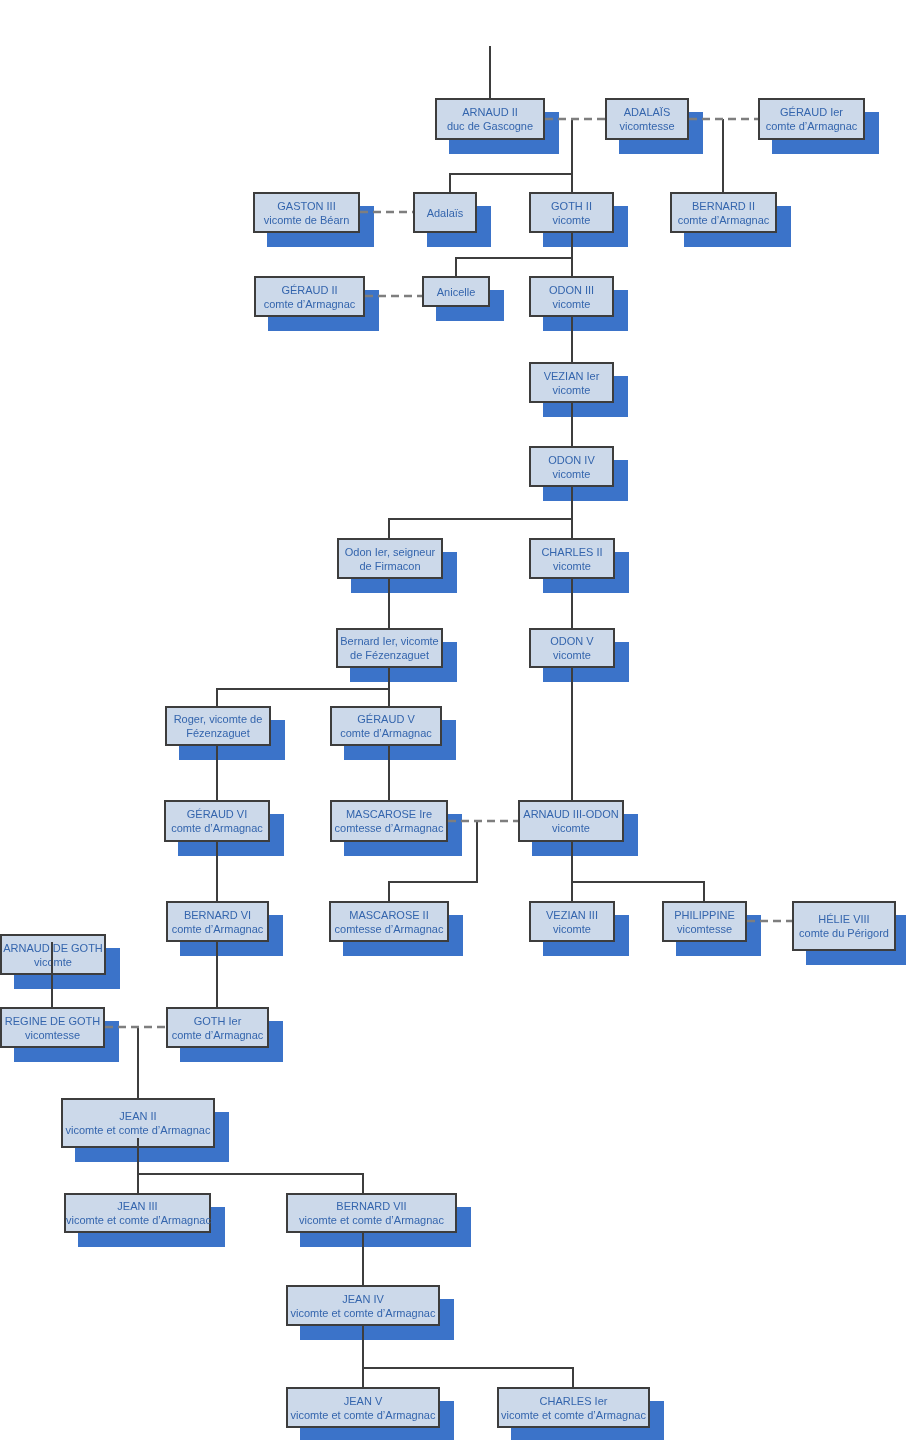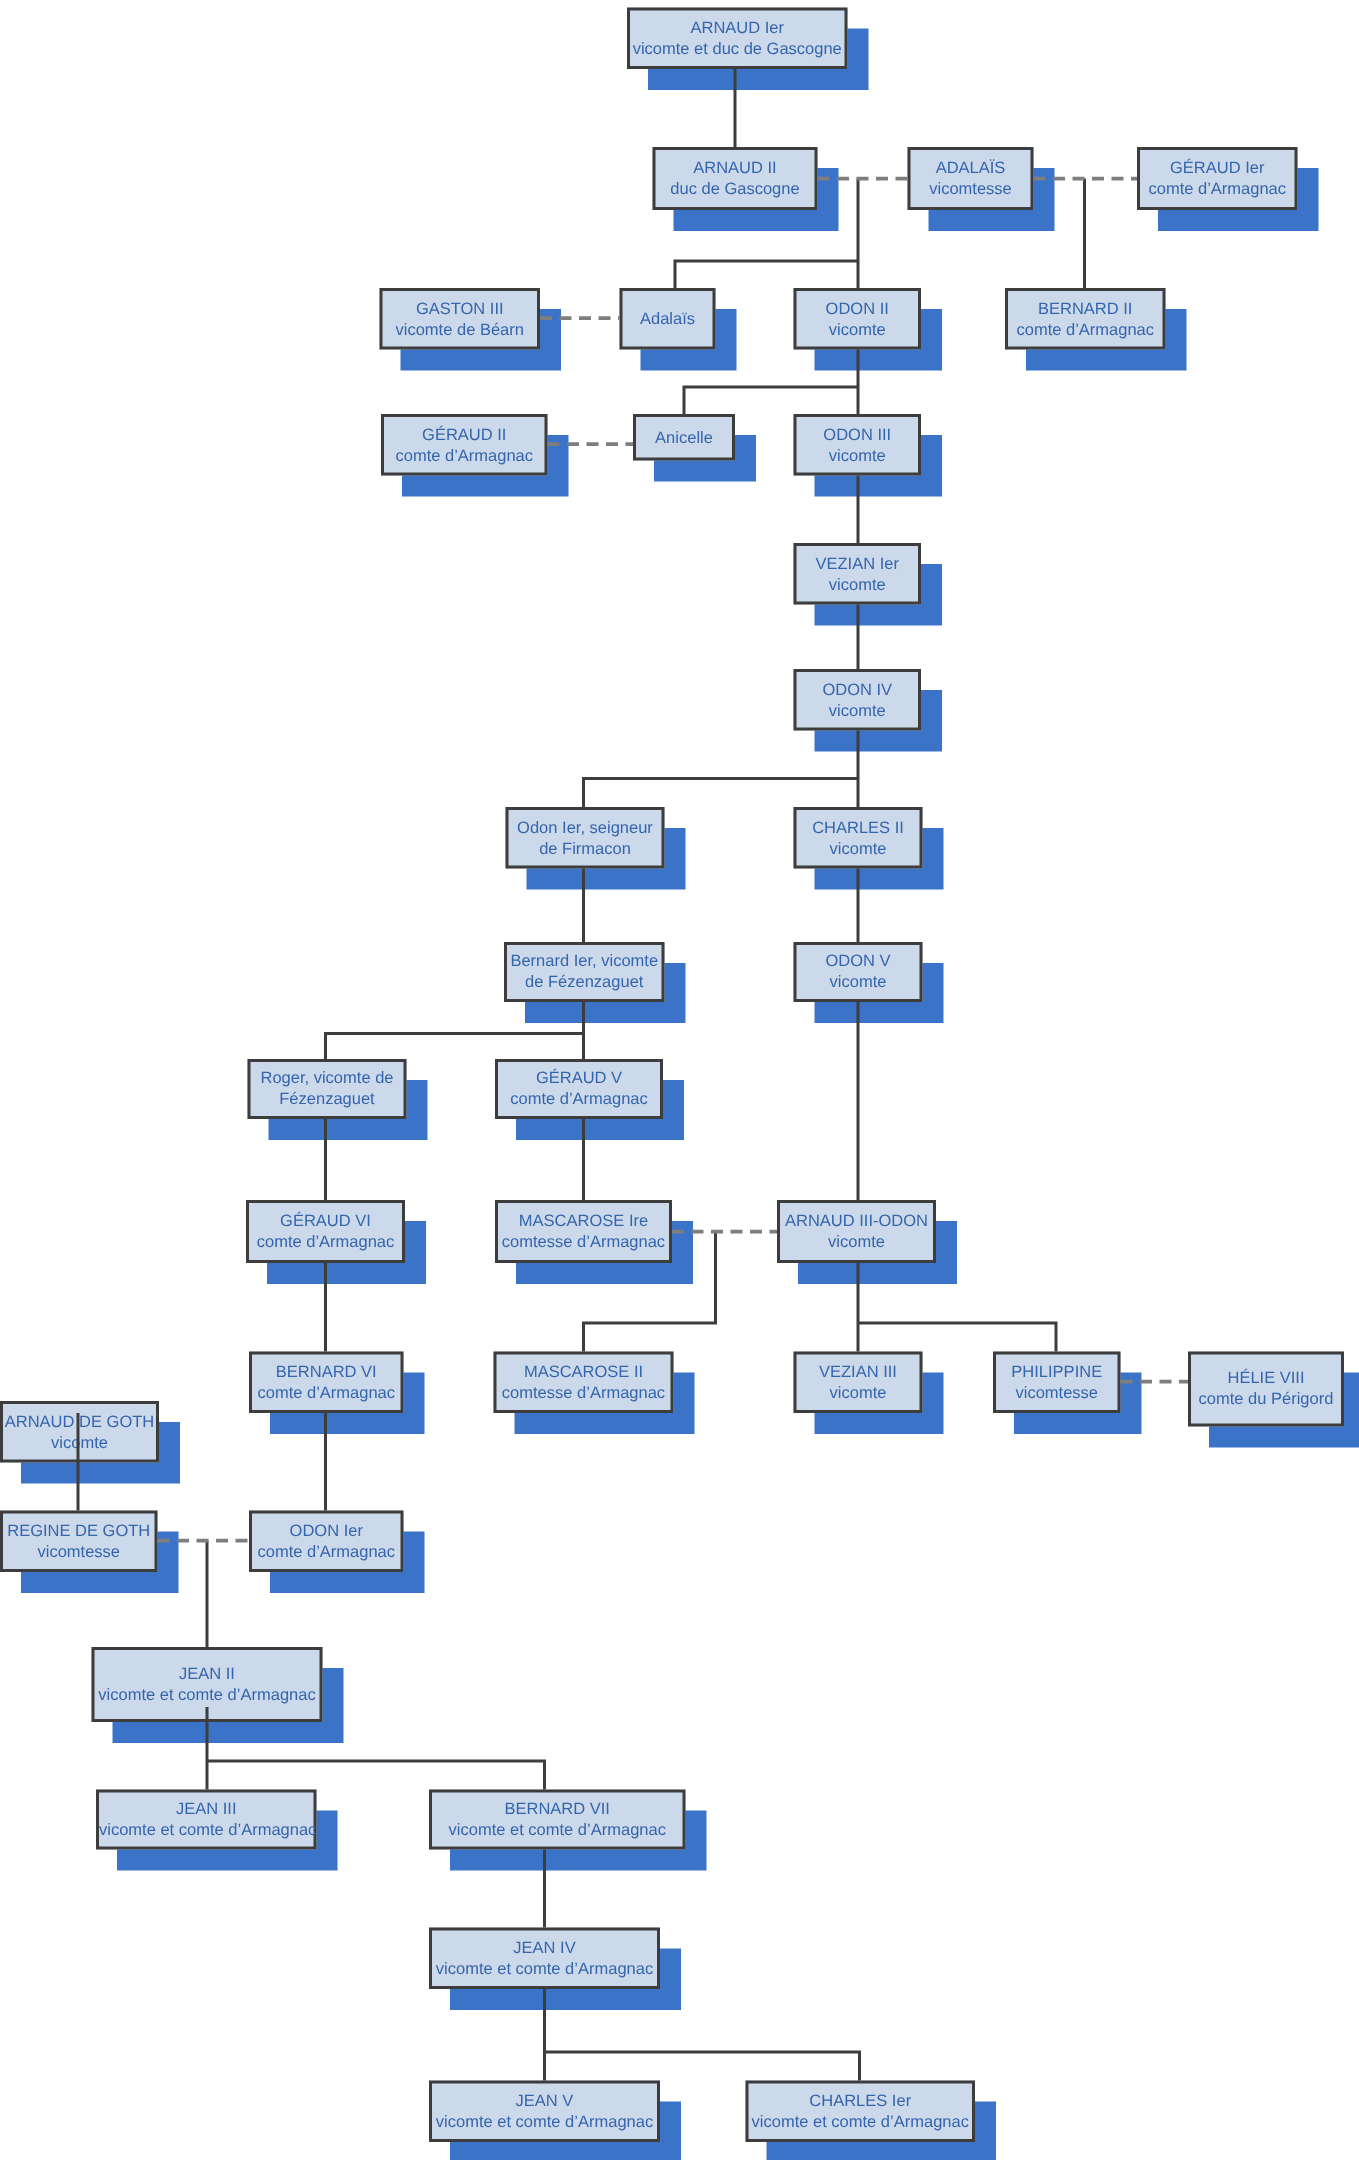--- a/index.html
+++ b/index.html
@@ -73,24 +73,20 @@
              M363 1368 H573 V1387"></path>
     <path fill="none" stroke="#7e7e7e" stroke-width="2.5" stroke-dasharray="8 5" d="M545 119 H605
              M689 119 H758
              M360 212 H413
              M365 296 H422
              M448 821 H518
              M747 921 H792
              M105 1027 H166"></path>
   </svg>
 
-  <div class="node" style="left:418px;top:5px;width:147px;height:41px">
-    <div class="l1">ARNAUD Ier</div>
-    <div class="l2">vicomte et duc de Gascogne</div>
-  </div>
 
   <div class="node" style="left:435px;top:98px;width:110px;height:42px">
     <div class="l1">ARNAUD II</div>
     <div class="l2">duc de Gascogne</div>
   </div>
 
   <div class="node" style="left:605px;top:98px;width:84px;height:42px">
     <div class="l1">ADALAÏS</div>
     <div class="l2">vicomtesse</div>
   </div>
@@ -103,21 +99,21 @@
   <div class="node" style="left:253px;top:192px;width:107px;height:41px">
     <div class="l1">GASTON III</div>
     <div class="l2">vicomte de Béarn</div>
   </div>
 
   <div class="node" style="left:413px;top:192px;width:64px;height:41px">
     <div class="l1">Adalaïs</div>
   </div>
 
   <div class="node" style="left:529px;top:192px;width:85px;height:41px">
-    <div class="l1">ODON II</div>
+    <div class="l1">GOTH II</div>
     <div class="l2">vicomte</div>
   </div>
 
   <div class="node" style="left:670px;top:192px;width:107px;height:41px">
     <div class="l1">BERNARD II</div>
     <div class="l2">comte d’Armagnac</div>
   </div>
 
   <div class="node" style="left:254px;top:276px;width:111px;height:41px">
     <div class="l1">GÉRAUD II</div>
@@ -217,21 +213,21 @@
     <div class="l1">HÉLIE VIII</div>
     <div class="l2">comte du Périgord</div>
   </div>
 
   <div class="node" style="left:0px;top:1007px;width:105px;height:41px">
     <div class="l1">REGINE DE GOTH</div>
     <div class="l2">vicomtesse</div>
   </div>
 
   <div class="node" style="left:166px;top:1007px;width:103px;height:41px">
-    <div class="l1">ODON Ier</div>
+    <div class="l1">GOTH Ier</div>
     <div class="l2">comte d’Armagnac</div>
   </div>
 
   <div class="node" style="left:61px;top:1098px;width:154px;height:50px">
     <div class="l1">JEAN II</div>
     <div class="l2">vicomte et comte d’Armagnac</div>
   </div>
 
   <div class="node" style="left:64px;top:1193px;width:147px;height:40px">
     <div class="l1">JEAN III</div>

